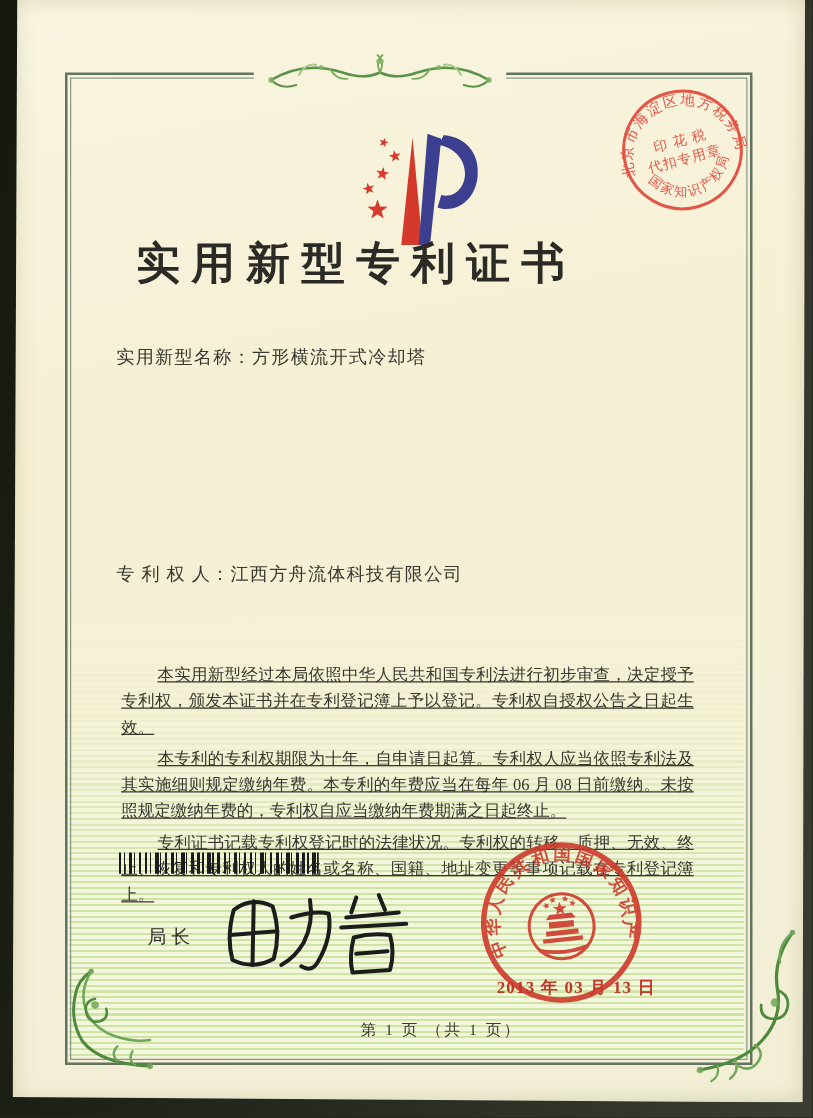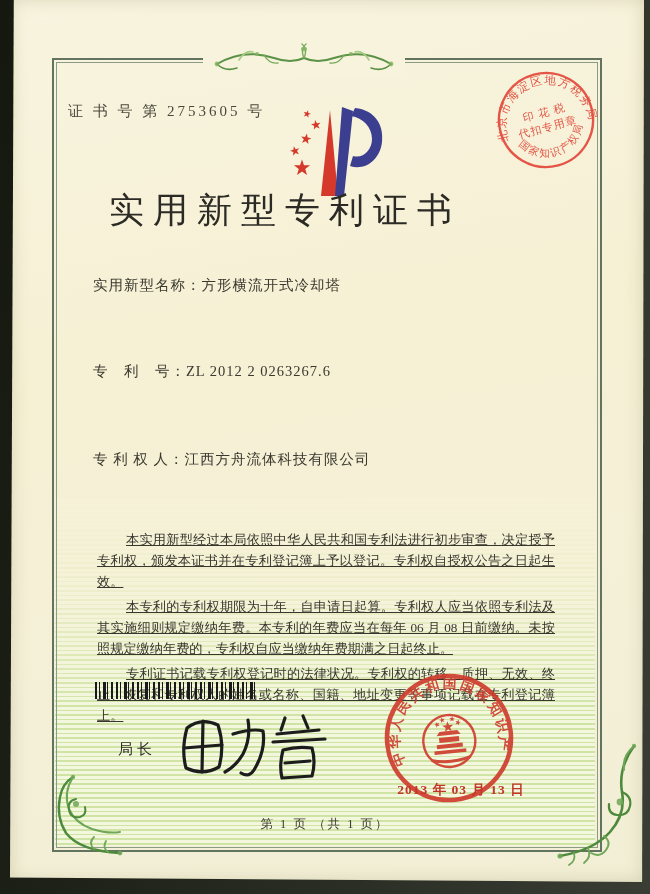--- a/index.html
+++ b/index.html
@@ -12,39 +12,39 @@
          clip-path:polygon(0.6% 0%,100% 0.1%,99.7% 100%,0% 99.5%);}
   .frame{position:absolute;left:42px;top:60px;width:546px;height:790px;
          border:2px solid #62735f;}
   .frame-inner{position:absolute;inset:2px;border:1px solid #8a9a85;}
   .stripes{position:absolute;left:45px;top:500px;width:540px;height:348px;
          background:repeating-linear-gradient(180deg,#cfe4a4 0 1.6px,#f2f7dd 1.6px 4.6px);}
   .stripes::before{content:"";position:absolute;inset:0;
          background:linear-gradient(180deg,#f6f1d7 0%,rgba(246,241,215,.75) 28%,rgba(246,241,215,0) 62%);}
   .cert-no{position:absolute;left:58px;top:104px;font-size:15px;color:#4a483e;letter-spacing:3px;}
   .title{position:absolute;left:42px;top:189px;width:466px;text-align:center;
-         font-size:35px;font-weight:400;color:#2b2a24;letter-spacing:9px;}
+         font-size:35px;font-weight:700;color:#2b2a24;letter-spacing:9px;}
   .field-row{position:absolute;left:83px;width:480px;font-size:14.5px;color:#3a382f;letter-spacing:1px;white-space:nowrap;}
   .f-label{color:#3a382f;font-family:Liberation Serif, serif;}
   .f-value{color:#3a382f;}
   .paragraphs{position:absolute;left:83px;top:527px;width:466px;font-size:13.2px;
          line-height:21px;color:#38362d;text-align:justify;}
   .paragraphs p{margin:4px;text-indent:2.2em;text-decoration:underline;}
   .barcode{position:absolute;left:85px;top:684px;width:160px;height:17px;
          background:repeating-linear-gradient(90deg,#1b1b1b 0 2px,rgba(0,0,0,0) 2px 4px,
            #1b1b1b 4px 5px,rgba(0,0,0,0) 5px 8px,#1b1b1b 8px 11px,rgba(0,0,0,0) 11px 12px,
            #1b1b1b 12px 13px,rgba(0,0,0,0) 13px 16px,#1b1b1b 16px 18px,rgba(0,0,0,0) 18px 21px);}
   .director{position:absolute;left:108px;top:742px;font-size:15px;color:#2e2c26;letter-spacing:4px;}
   .sig-svg{position:absolute;left:163px;top:710px;}
   .seal-top{position:absolute;left:480px;top:66px;opacity:.92;}
   .seal-bottom{position:absolute;left:364px;top:665px;opacity:.9;}
   .seal-date{position:absolute;left:376px;top:783px;width:150px;text-align:center;
          font-size:13.5px;font-weight:700;color:#c23527;letter-spacing:1px;}
   .footer-page{position:absolute;left:42px;top:818px;width:546px;text-align:center;
-         font-size:12.5px;color:#3c3a30;letter-spacing:2px;}
+         font-size:12.5px;color:#3c3a30;letter-spacing:2px;padding-left:28px;}
   .flourish-top{position:absolute;left:193px;top:42px;background:#f7f3dc;padding:0 6px;}
   .orn-bl{position:absolute;left:36px;top:773px;}
   .orn-br{position:absolute;left:538px;top:742px;transform:scaleX(-1);}
 </style>
 </head>
 <body>
 
 <div class="stage">
   <div class="paper">
 
@@ -83,21 +83,20 @@
         <use href="#star" transform="translate(10,49) scale(0.5) rotate(-15)"></use>
         <use href="#star" transform="translate(21,37) scale(0.55) rotate(10)"></use>
         <use href="#star" transform="translate(31,23) scale(0.5) rotate(-10)"></use>
         <use href="#star" transform="translate(22,12) scale(0.4) rotate(15)"></use>
       </g>
       <polygon fill="#d5392b" points="45,8 53,94 36,94"></polygon>
       <polygon fill="#3c3f8f" points="57,5 68,9 59,94 50,94"></polygon>
       <path fill="#3c3f8f" d="M70,6 C90,8 99,23 97,40 C95,58 80,69 65,64 L68,54 C78,57 87,48 87,37 C87,25 78,16 66,14 Z"></path>
     </svg>
 
-    <div class="cert-no">证 书 号 第 2753605 号</div>
 
     <svg class="seal-top" width="112" height="112" viewBox="0 0 112 112">
       <g transform="rotate(-15 56 56)" fill="#e2483a">
         <circle cx="56" cy="56" r="47" fill="none" stroke="#e2483a" stroke-width="2.4"></circle>
         <path id="tsTop" d="M14.5,68.5 A42,42 0 1 1 97.5,68.5" fill="none"></path>
         <path id="tsBot" d="M21.5,69 A37,37 0 0 0 90.5,69" fill="none"></path>
         <text font-size="11.5" letter-spacing="1.5" fill="#e2483a">
           <textPath href="#tsTop" startOffset="2">北京市海淀区地方税务局</textPath>
         </text>
         <text font-size="10.5" letter-spacing="1.5" fill="#e2483a">
@@ -105,23 +104,20 @@
         </text>
         <text x="56" y="52" text-anchor="middle" font-size="11" letter-spacing="1">印 花 税</text>
         <text x="56" y="67" text-anchor="middle" font-size="11" letter-spacing="1">代扣专用章</text>
       </g>
     </svg>
 
     <div class="title">实用新型专利证书</div>
 
     <div class="field-row" style="top:278px">
       <span class="f-label">实用新型名称：</span><span class="f-value">方形横流开式冷却塔</span>
-    </div>
-    <div class="field-row" style="top:364px">
-      <span class="f-label">专　利　号：</span><span class="f-value">ZL 2012 2 0263267.6</span>
     </div>
     <div class="field-row" style="top:452px">
       <span class="f-label">专 利 权 人：</span><span class="f-value">江西方舟流体科技有限公司</span>
     </div>
 
     <div class="paragraphs">
       <p>本实用新型经过本局依照中华人民共和国专利法进行初步审查，决定授予专利权，颁发本证书并在专利登记簿上予以登记。专利权自授权公告之日起生效。</p>
       <p>本专利的专利权期限为十年，自申请日起算。专利权人应当依照专利法及其实施细则规定缴纳年费。本专利的年费应当在每年 06 月 08 日前缴纳。未按照规定缴纳年费的，专利权自应当缴纳年费期满之日起终止。</p>
       <p>专利证书记载专利权登记时的法律状况。专利权的转移、质押、无效、终止、恢复和专利权人的姓名或名称、国籍、地址变更等事项记载在专利登记簿上。</p>
     </div>

